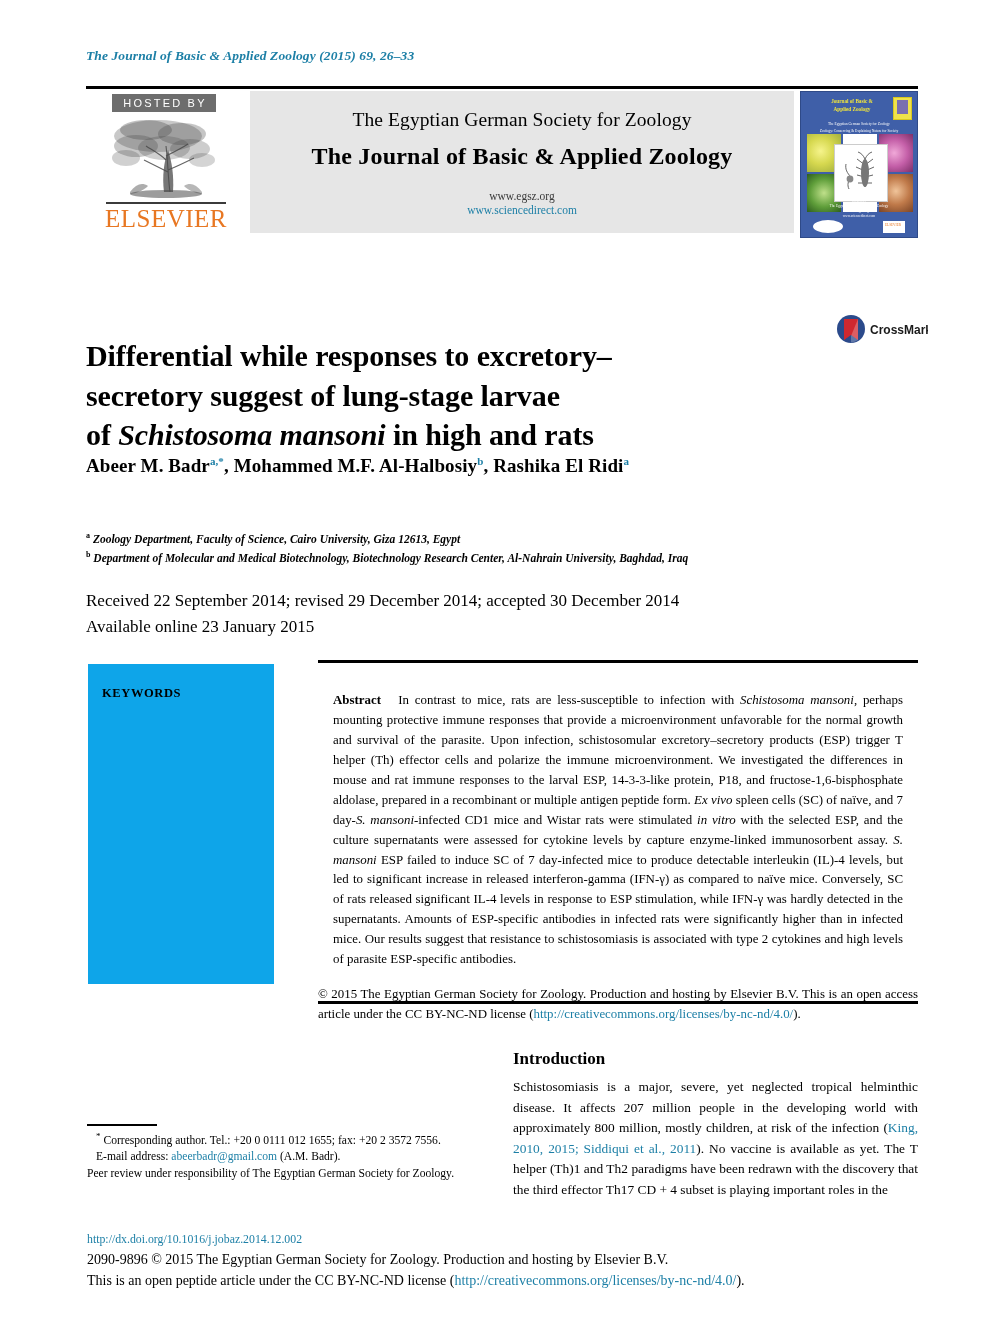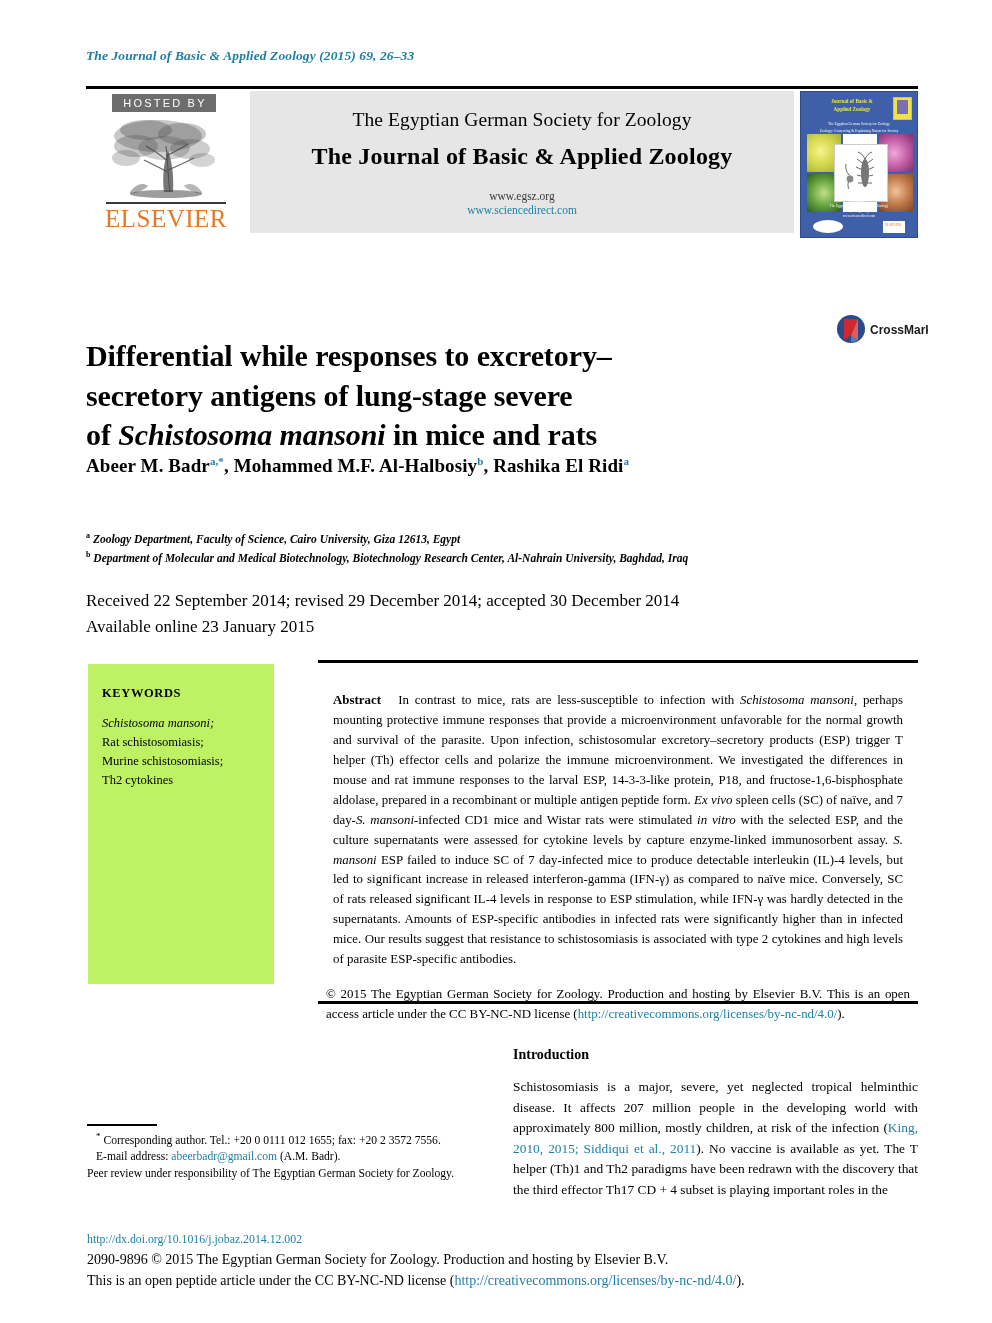--- a/index.html
+++ b/index.html
@@ -296,21 +296,21 @@
     line-height: 1.5;
   }
 
   
   .kw-box {
     position: absolute;
     left: 88px;
     top: 664px;
     width: 186px;
     height: 320px;
-    background: #bef264;
+    background: #0ea5e9;
   }
   .kw-title {
     position: absolute;
     left: 14px; top: 22px;
     font-size: 12.5px;
     font-weight: bold;
     letter-spacing: 0.6px;
   }
   .kw-list {
     position: absolute;
@@ -350,21 +350,21 @@
   .abstract b { font-weight: bold; }
   .abstract i { font-style: italic; }
   .abstract .lnk { color: #1c7fa6; }
   .abs-copy { margin-top: 1px; }
 
   
   .intro-head {
     position: absolute;
     left: 513px;
     top: 1035px;
-    font-size: 14px;
+    font-size: 17px;
     font-weight: bold;
   }
   .intro-body {
     position: absolute;
     left: 513px;
     top: 1077px;
     width: 405px;
     font-size: 13.4px;
     line-height: 1.535;
     text-align: justify;
@@ -506,22 +506,22 @@
         <div class="cover-logo-r">
           <span class="el">ELSEVIER</span>
         </div>
       </div>
 
     </div>
   </div>
 
   <h1 class="article-title">
     <span>Differential while responses to excretory–</span><br>
-    <span>secretory antigens of lung-stage severe</span><br>
-    <span>of </span><i>Schistosoma mansoni</i><span> in mice and rats</span>
+    <span>secretory suggest of lung-stage larvae</span><br>
+    <span>of </span><i>Schistosoma mansoni</i><span> in high and rats</span>
   </h1>
 
   <div class="crossmark">
     <svg width="92" height="34" viewBox="0 0 92 34">
       <circle cx="15" cy="17" r="14" fill="#2b4a8b"></circle>
       <path d="M8 7 h14 v21 l-7 -5 l-7 5 Z" fill="#d0282f"></path>
       <path d="M22 7 h0 v21 a14 14 0 0 1 -7 2.6 V24 Z" fill="#ffffff" opacity="0.25"></path>
       <text x="34" y="22" font-family="Liberation Sans, sans-serif" font-size="12" font-weight="bold" fill="#1a1a1a">CrossMark</text>
     </svg>
   </div>
@@ -535,34 +535,28 @@
     <div><sup>b</sup> <span>Department of Molecular and Medical Biotechnology, Biotechnology Research Center, Al-Nahrain University, Baghdad, Iraq</span></div>
   </div>
 
   <div class="dates">
     <div>Received 22 September 2014; revised 29 December 2014; accepted 30 December 2014</div>
     <div>Available online 23 January 2015</div>
   </div>
 
   <aside class="kw-box">
     <div class="kw-title">KEYWORDS</div>
-    <div class="kw-list">
-      <div class="it">Schistosoma mansoni;</div>
-      <div>Rat schistosomiasis;</div>
-      <div>Murine schistosomiasis;</div>
-      <div>Th2 cytokines</div>
-    </div>
   </aside>
 
   <div class="abstract-rule-top"></div>
   <div class="abstract">
     <p style="margin:15px">
       <b>Abstract</b>&nbsp;&nbsp;&nbsp;<span>In contrast to mice, rats are less-susceptible to infection with </span><i>Schistosoma mansoni</i><span>, perhaps mounting protective immune responses that provide a microenvironment unfavorable for the normal growth and survival of the parasite. Upon infection, schistosomular excretory–secretory products (ESP) trigger T helper (Th) effector cells and polarize the immune microenvironment. We investigated the differences in mouse and rat immune responses to the larval ESP, 14-3-3-like protein, P18, and fructose-1,6-bisphosphate aldolase, prepared in a recombinant or multiple antigen peptide form. </span><i>Ex vivo</i><span> spleen cells (SC) of naïve, and 7 day-</span><i>S. mansoni</i><span>-infected CD1 mice and Wistar rats were stimulated </span><i>in vitro</i><span> with the selected ESP, and the culture supernatants were assessed for cytokine levels by capture enzyme-linked immunosorbent assay. </span><i>S. mansoni</i><span> ESP failed to induce SC of 7 day-infected mice to produce detectable interleukin (IL)-4 levels, but led to significant increase in released interferon-gamma (IFN-γ) as compared to naïve mice. Conversely, SC of rats released significant IL-4 levels in response to ESP stimulation, while IFN-γ was hardly detected in the supernatants. Amounts of ESP-specific antibodies in infected rats were significantly higher than in infected mice. Our results suggest that resistance to schistosomiasis is associated with type 2 cytokines and high levels of parasite ESP-specific antibodies.</span>
     </p>
-    <p class="abs-copy" style="margin:8px"><span>© 2015 The Egyptian German Society for Zoology. Production and hosting by Elsevier B.V.  This is an open access article under the CC BY-NC-ND license (</span><span class="lnk">http://creativecommons.org/licenses/by-nc-nd/4.0/</span><span>).</span></p>
+    <p class="abs-copy" style="margin:0"><span>© 2015 The Egyptian German Society for Zoology. Production and hosting by Elsevier B.V.  This is an open access article under the CC BY-NC-ND license (</span><span class="lnk">http://creativecommons.org/licenses/by-nc-nd/4.0/</span><span>).</span></p>
   </div>
   <div class="abstract-rule-bottom"></div>
 
   <h2 class="intro-head">Introduction</h2>
   <div class="intro-body"><span>Schistosomiasis is a major, severe, yet neglected tropical helminthic disease. It affects 207 million people in the developing world with approximately 800 million, mostly children, at risk of the infection (</span><span class="cite">King, 2010, 2015; Siddiqui et al., 2011</span><span>). No vaccine is available as yet. The T helper (Th)1 and Th2 paradigms have been redrawn with the discovery that the third effector Th17 CD + 4 subset is playing important roles in the</span></div>
 
   <div class="fn-rule"></div>
   <div class="footnotes">
     <div class="ind"><sup>*</sup> <span>Corresponding author. Tel.: +20 0 0111 012 1655; fax: +20 2 3572 7556.</span></div>
     <div class="ind"><span>E-mail address:</span> <span class="lnk">abeerbadr@gmail.com</span> <span>(A.M. Badr).</span></div>

